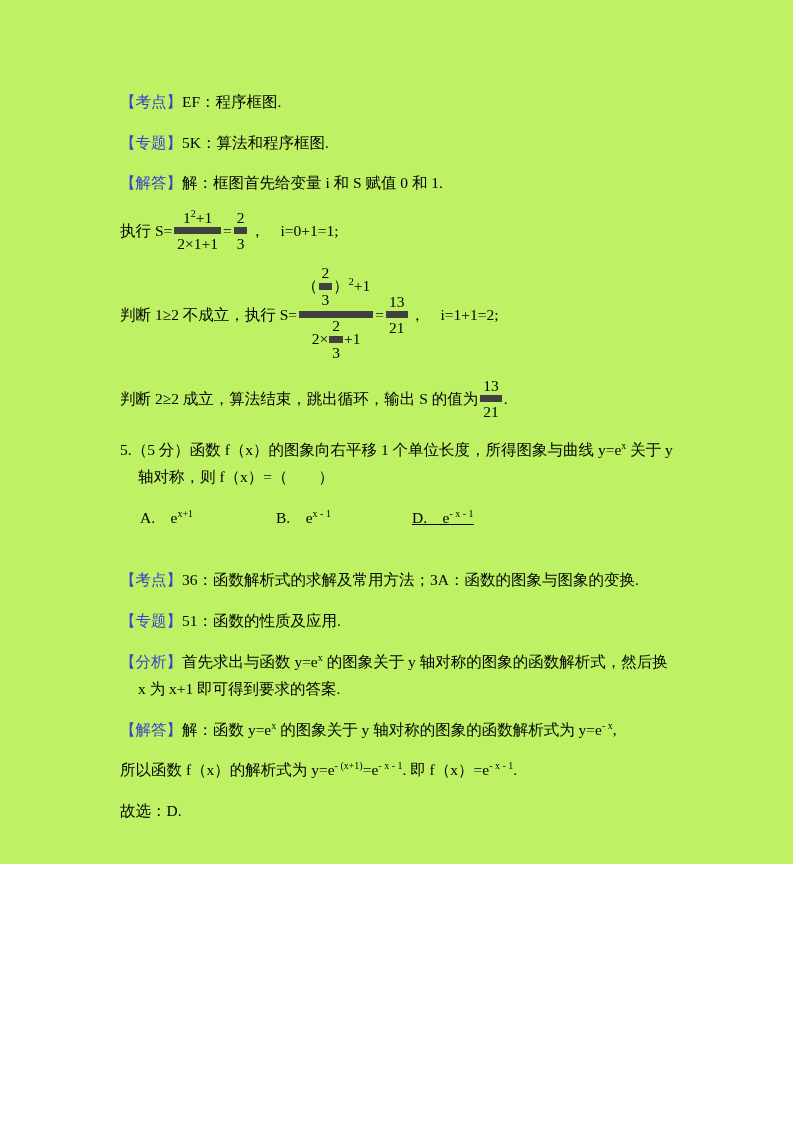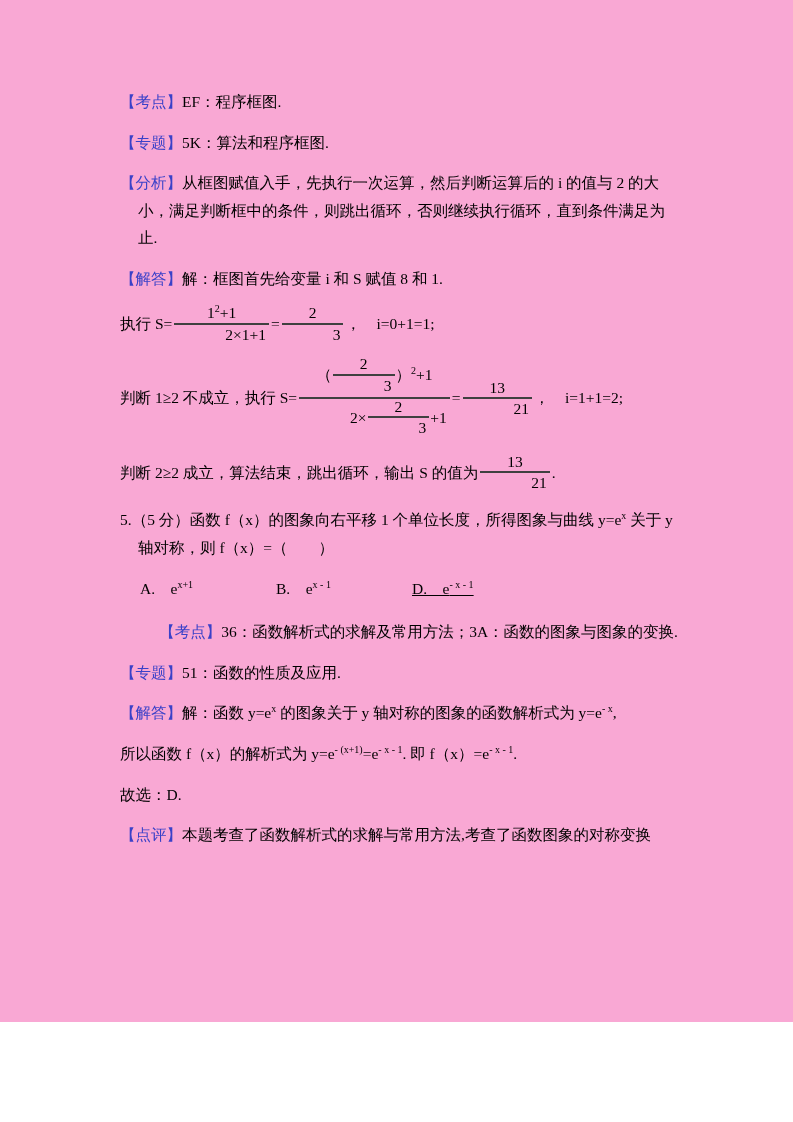--- a/index.html
+++ b/index.html
@@ -4,22 +4,22 @@
 <style>
   * { margin: 0; padding: 0; box-sizing: border-box; }
   html, body { background: #ffffff; }
   body {
     font-family: "Liberation Serif", "DejaVu Serif", serif;
     color: #000000;
   }
   .page {
     position: relative;
     width: 793px;
-    height: 1022px;
-    background: #f9a8d4;
+    height: 864px;
+    background: #bef264;
     overflow: hidden;
   }
   .content {
     position: absolute;
     left: 120px;
     top: 88px;
     width: 558px;
     font-size: 15.5px;
     line-height: 1.78;
   }
@@ -39,39 +39,38 @@
     vertical-align: middle;
     text-align: center;
     text-indent: 0;
     line-height: 1.25;
     margin: 0 2px;
     position: relative;
     top: -2px;
   }
   .frac > .num {
     display: block;
-    border-bottom: 2px solid #404040;
+    border-bottom: 7px solid #404040;
     padding: 0 3px;
   }
   .frac > .den {
     display: block;
     padding: 0 3px;
-    margin-left: 48px;
   }
   .frac .frac { margin: 0 1px; }
   .math-line { margin: 4px 0 12px; }
   .options {
     display: flex;
     margin: 9px 0 14px;
     padding-left: 20px;
   }
   .option { width: 136px; flex-shrink: 0; }
   .option:last-child { width: auto; text-decoration: underline; }
   .mt-lg { }
-  .mt-md { margin-top: 16px; text-align: right; }
+  .mt-md { margin-top: 35px; }
   .footer {
     position: absolute;
     top: 1030px;
     left: 0;
     width: 100%;
     text-align: left;
     font-size: 12px;
     color: #2b2b2b;
     font-family: Liberation Serif, serif;
   }
@@ -81,23 +80,22 @@
 <body>
 
 <div class="page">
   <div class="content">
 
     <section>
       <p class="para"><span class="label">【考点】</span><span>EF：程序框图.</span></p>
 
       <p class="para"><span class="label">【专题】</span><span>5K：算法和程序框图.</span></p>
 
-      <p class="para"><span class="label">【分析】</span><span>从框图赋值入手，先执行一次运算，然后判断运算后的 i 的值与 2 的大小，满足判断框中的条件，则跳出循环，否则继续执行循环，直到条件满足为止.</span></p>
 
-      <p class="para"><span class="label">【解答】</span><span>解：框图首先给变量 i 和 S 赋值 8 和 1.</span></p>
+      <p class="para"><span class="label">【解答】</span><span>解：框图首先给变量 i 和 S 赋值 0 和 1.</span></p>
 
       <p class="para math-line">执行 S=<span class="frac"><span class="num">1<sup>2</sup>+1</span><span class="den">2×1+1</span></span>=<span class="frac"><span class="num">2</span><span class="den">3</span></span>，　i=0+1=1;</p>
 
       <p class="para math-line">判断 1≥2 不成立，执行 S=<span class="frac"><span class="num">（<span class="frac"><span class="num">2</span><span class="den">3</span></span>）<sup>2</sup>+1</span><span class="den">2×<span class="frac"><span class="num">2</span><span class="den">3</span></span>+1</span></span>=<span class="frac"><span class="num">13</span><span class="den">21</span></span>，　i=1+1=2;</p>
 
       <p class="para math-line">判断 2≥2 成立，算法结束，跳出循环，输出 S 的值为<span class="frac"><span class="num">13</span><span class="den">21</span></span>.</p>
 
 
     </section>
 
@@ -107,29 +105,29 @@
       <div class="options">
         <span class="option">A.　e<sup>x+1</sup></span>
         <span class="option">B.　e<sup>x - 1</sup></span>
         <span class="option">D.　e<sup>- x - 1</sup></span>
       </div>
 
       <p class="para mt-md"><span class="label">【考点】</span><span>36：函数解析式的求解及常用方法；3A：函数的图象与图象的变换.</span></p>
 
       <p class="para"><span class="label">【专题】</span><span>51：函数的性质及应用.</span></p>
 
+      <p class="para"><span class="label">【分析】</span><span>首先求出与函数 y=e<sup>x</sup> 的图象关于 y 轴对称的图象的函数解析式，然后换 x 为 x+1 即可得到要求的答案.</span></p>
 
       <p class="para"><span class="label">【解答】</span><span>解：函数 y=e<sup>x</sup> 的图象关于 y 轴对称的图象的函数解析式为 y=e<sup>- x</sup>,</span></p>
 
 
       <p class="para">所以函数 f（x）的解析式为 y=e<sup>- (x+1)</sup>=e<sup>- x - 1</sup>. 即 f（x）=e<sup>- x - 1</sup>.</p>
 
       <p class="para">故选：D.</p>
 
-      <p class="para"><span class="label">【点评】</span><span>本题考查了函数解析式的求解与常用方法,考查了函数图象的对称变换</span></p>
     </section>
 
   </div>
 
   <div class="footer">
     <span>第3页</span><span class="sep">｜</span><span>共19页</span>
   </div>
 </div>
 
 </body></html>

